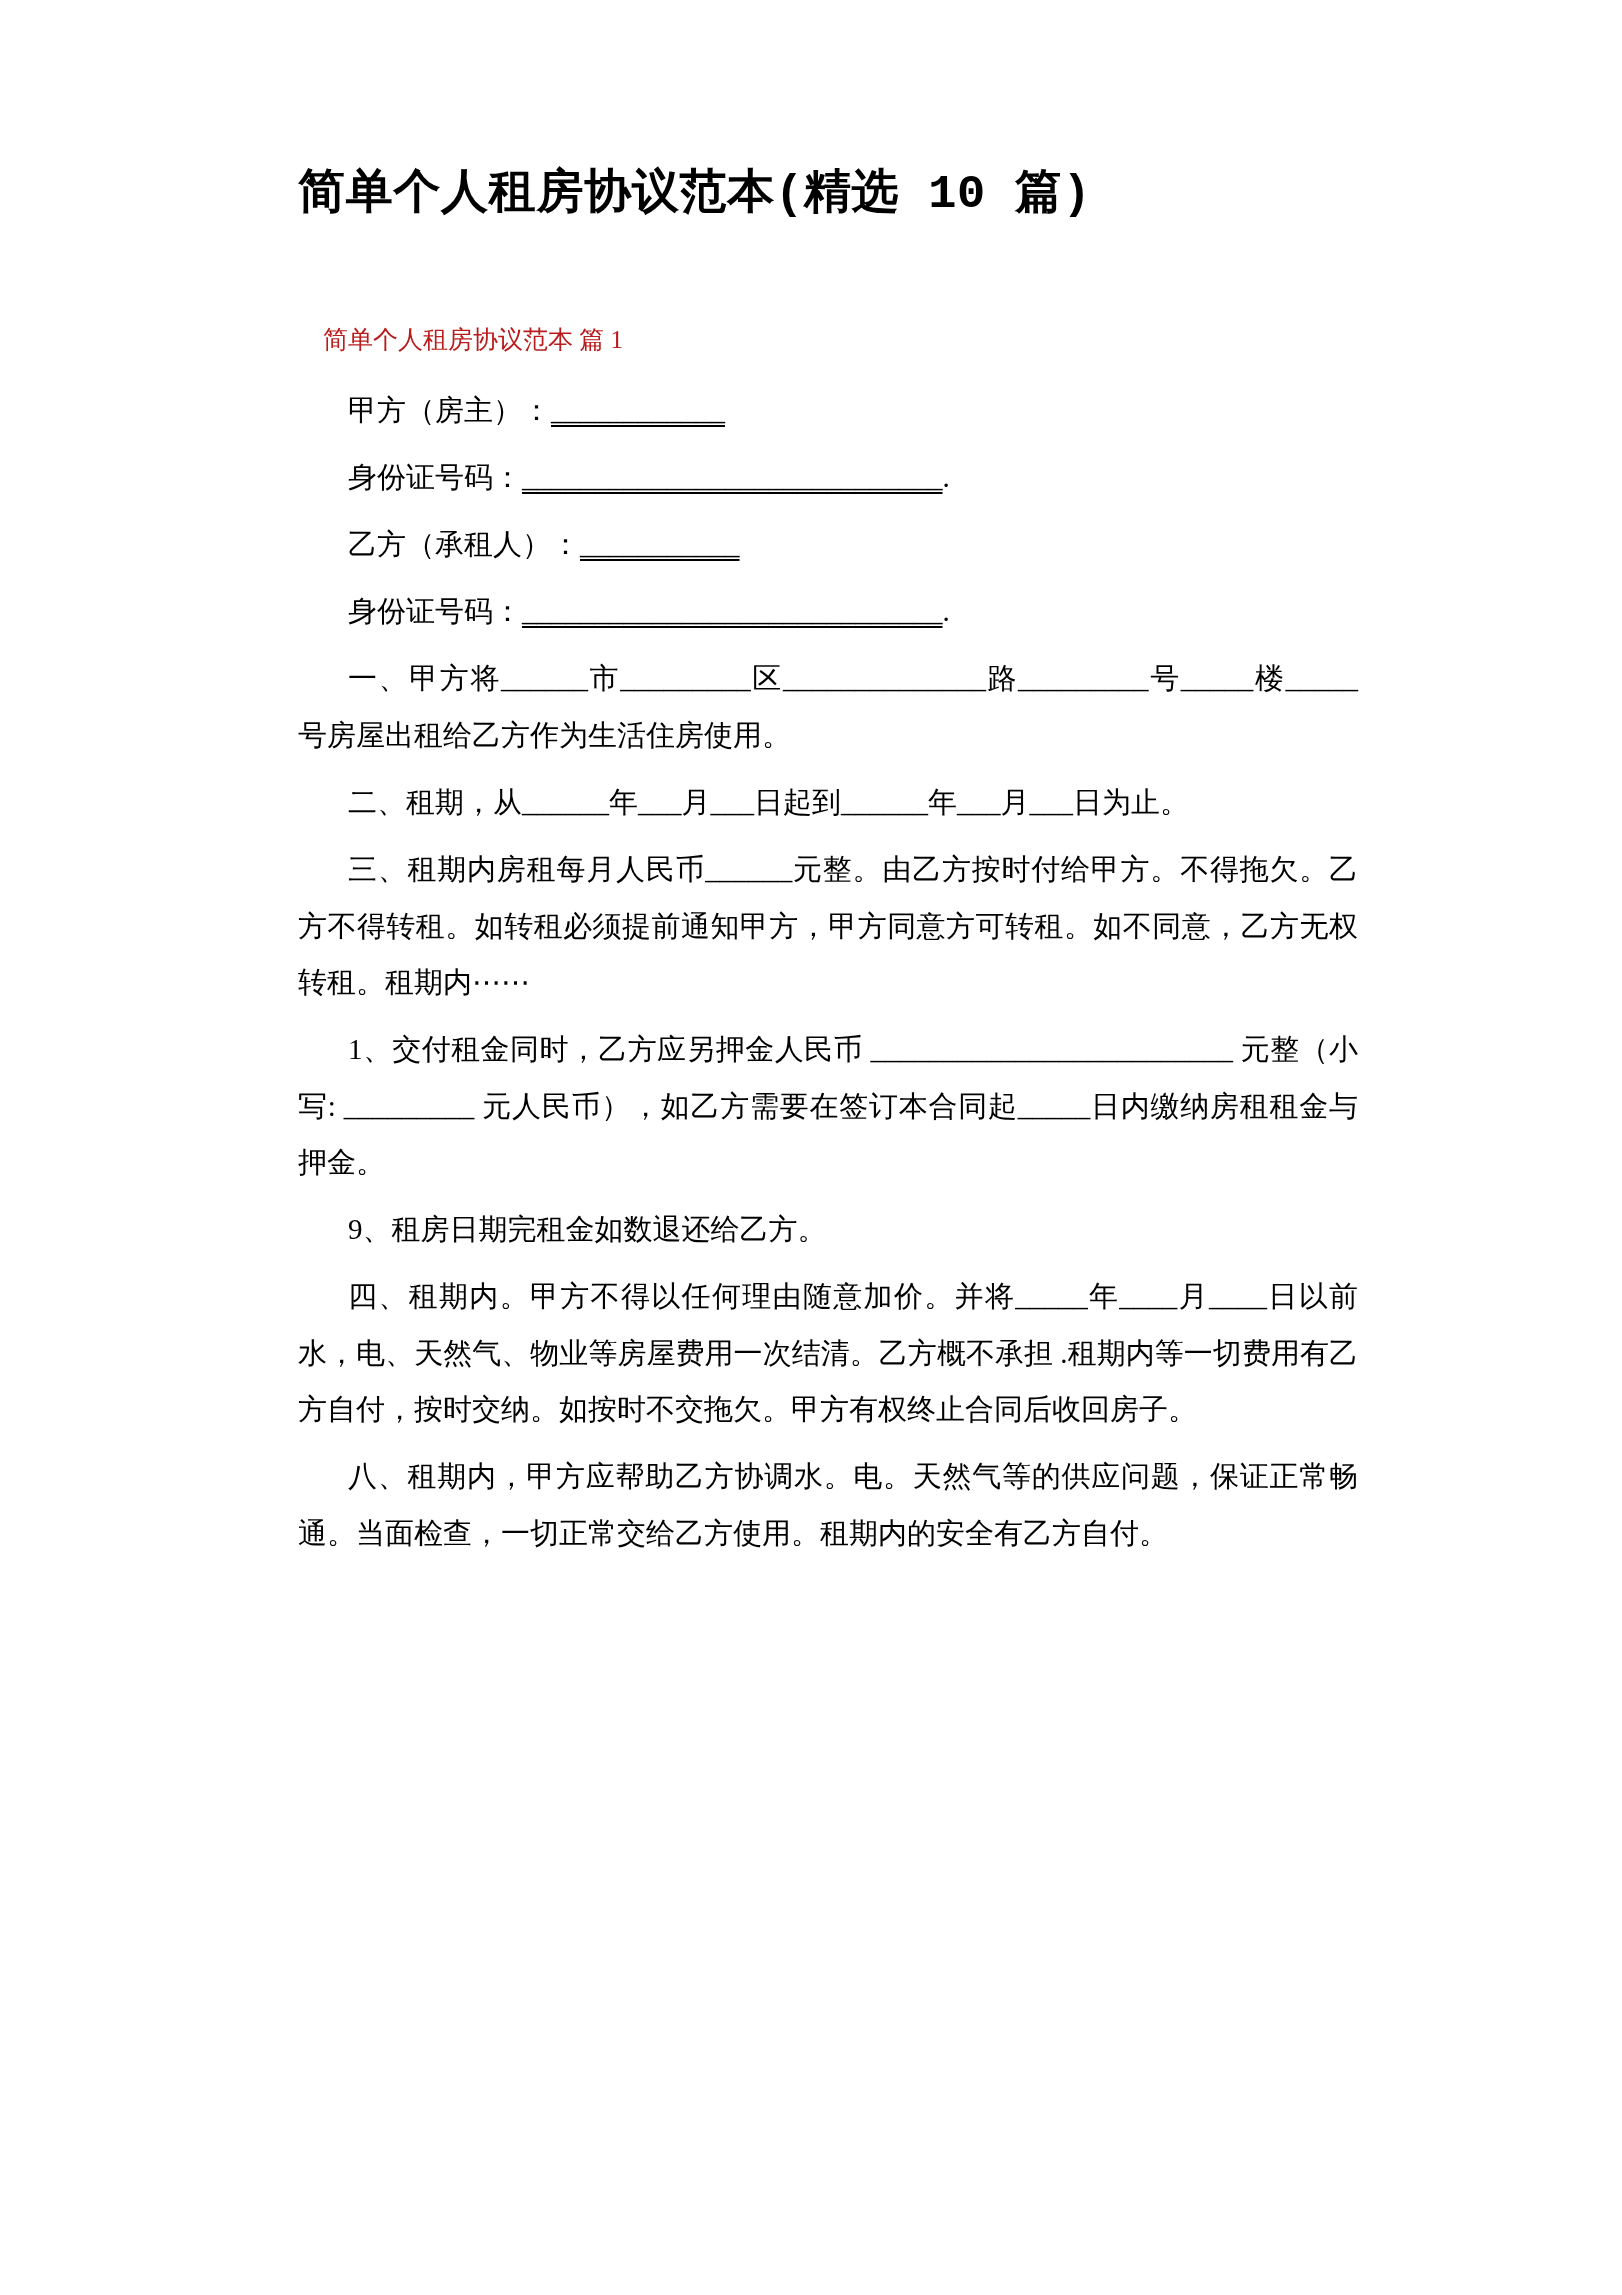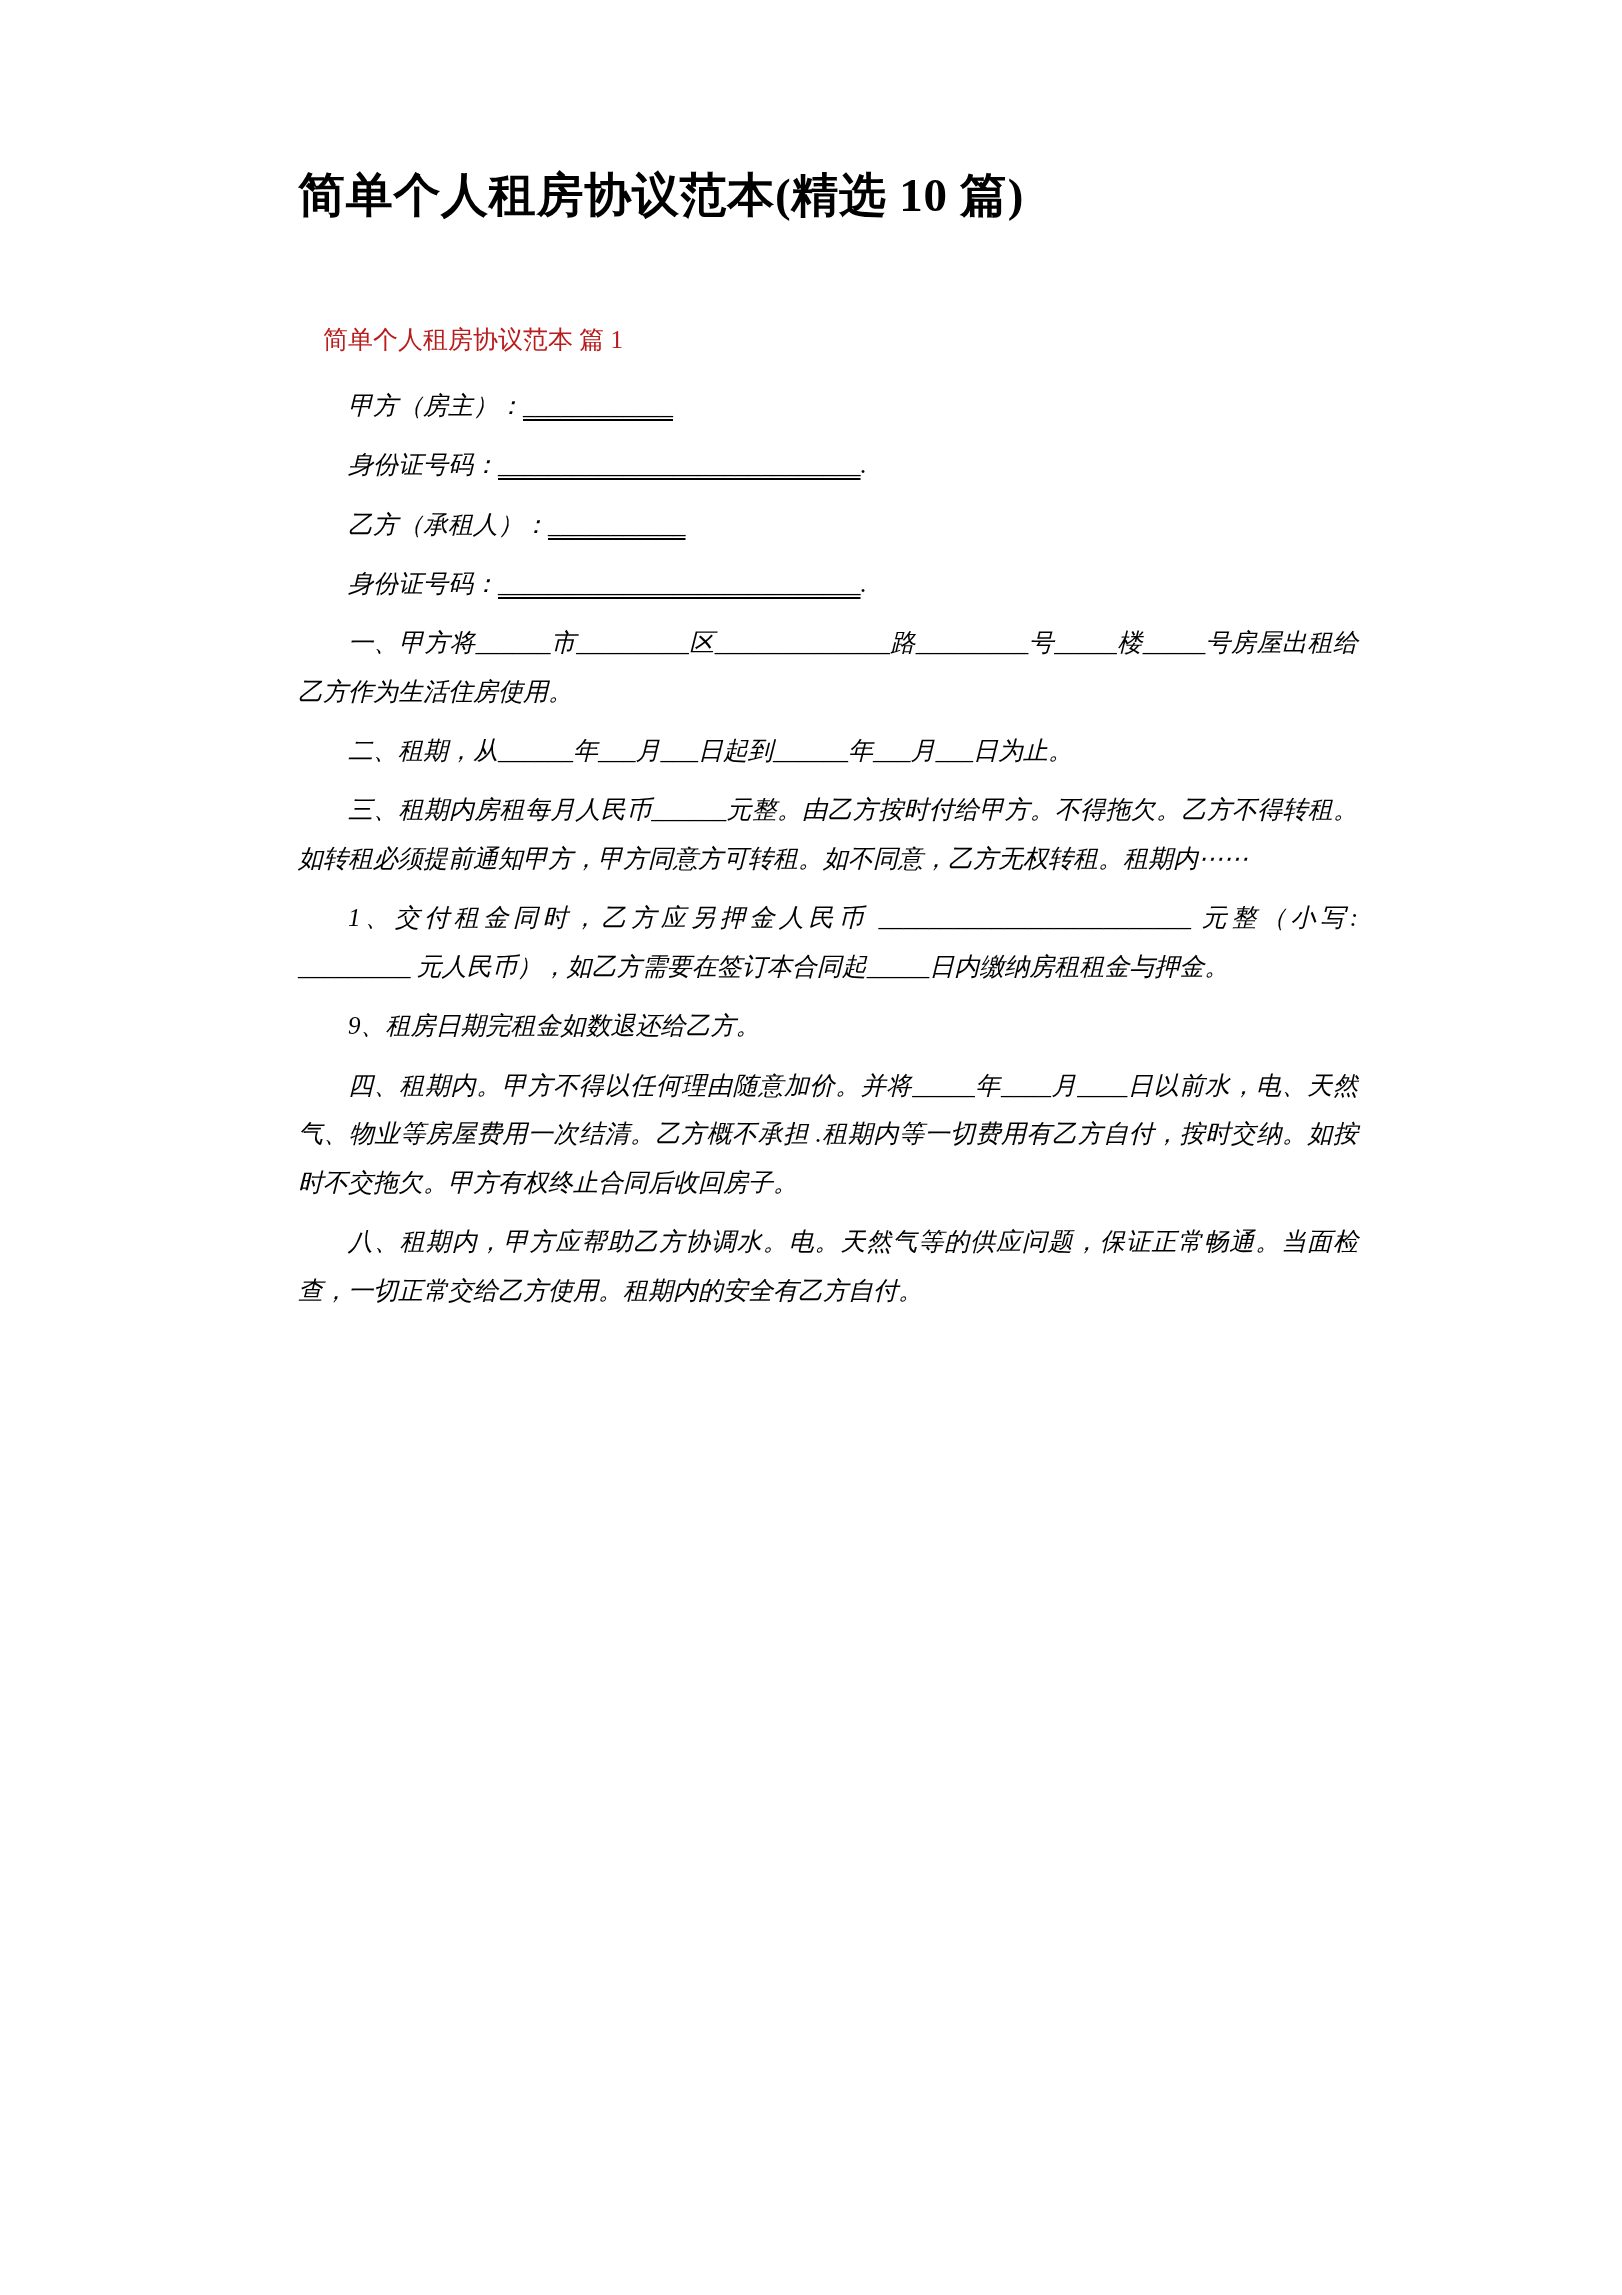--- a/index.html
+++ b/index.html
@@ -18,44 +18,43 @@
     box-sizing: border-box;
     overflow: hidden;
   }
   .content {
     position: absolute;
     left: 298px;
     top: 167px;
     width: 1060px;
   }
   .doc-title {
-    font-family: Liberation Serif, serif;
+    font-family: Liberation Mono, monospace;
     font-weight: bold;
     font-size: 47px;
     line-height: 1.2;
     color: #000000;
     letter-spacing: 0.7px;
     margin: 0 0 98px 0;
     white-space: nowrap;
   }
   .sub-head {
     font-size: 25px;
     line-height: 1.55;
     color: #b91c1c;
     margin: 0 0 22px 0;
     padding-left: 25px;
   }
   p.para {
-    font-size: 25px;
+    font-size: 29px;
     line-height: 1.95;
     color: #000000;
     margin: 0 0 10.5px 0;
     text-align: justify;
     text-justify: inter-ideograph;
-    font-style: italic;
   }
   p.para.indent {
     text-indent: 50px;
   }
   .u {
     text-decoration: underline;
     text-underline-offset: 5.2px;
     white-space: pre;
   }
 </style>

